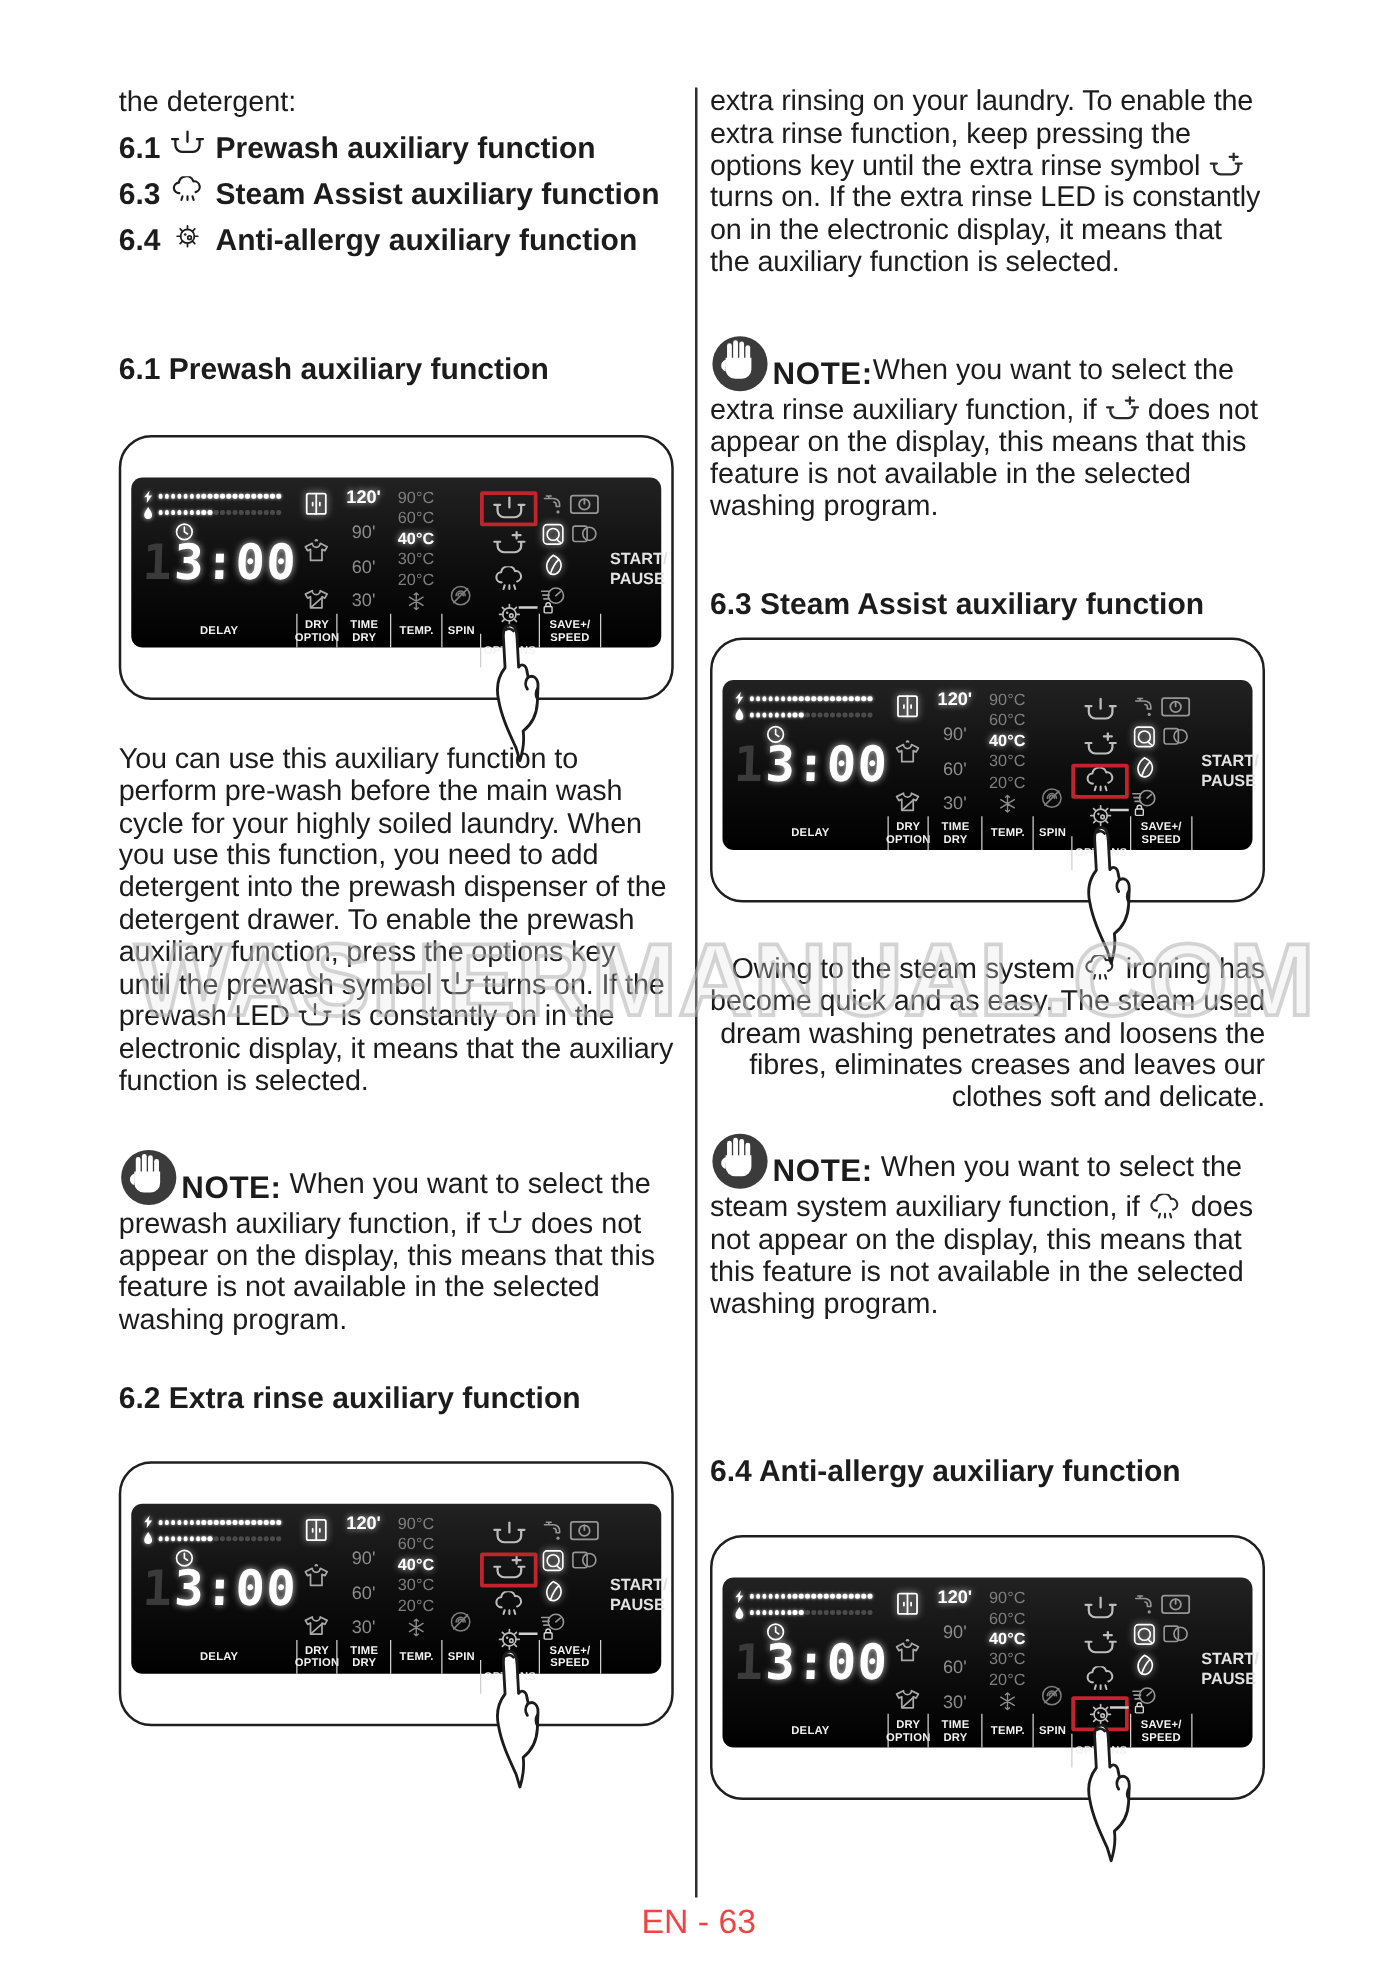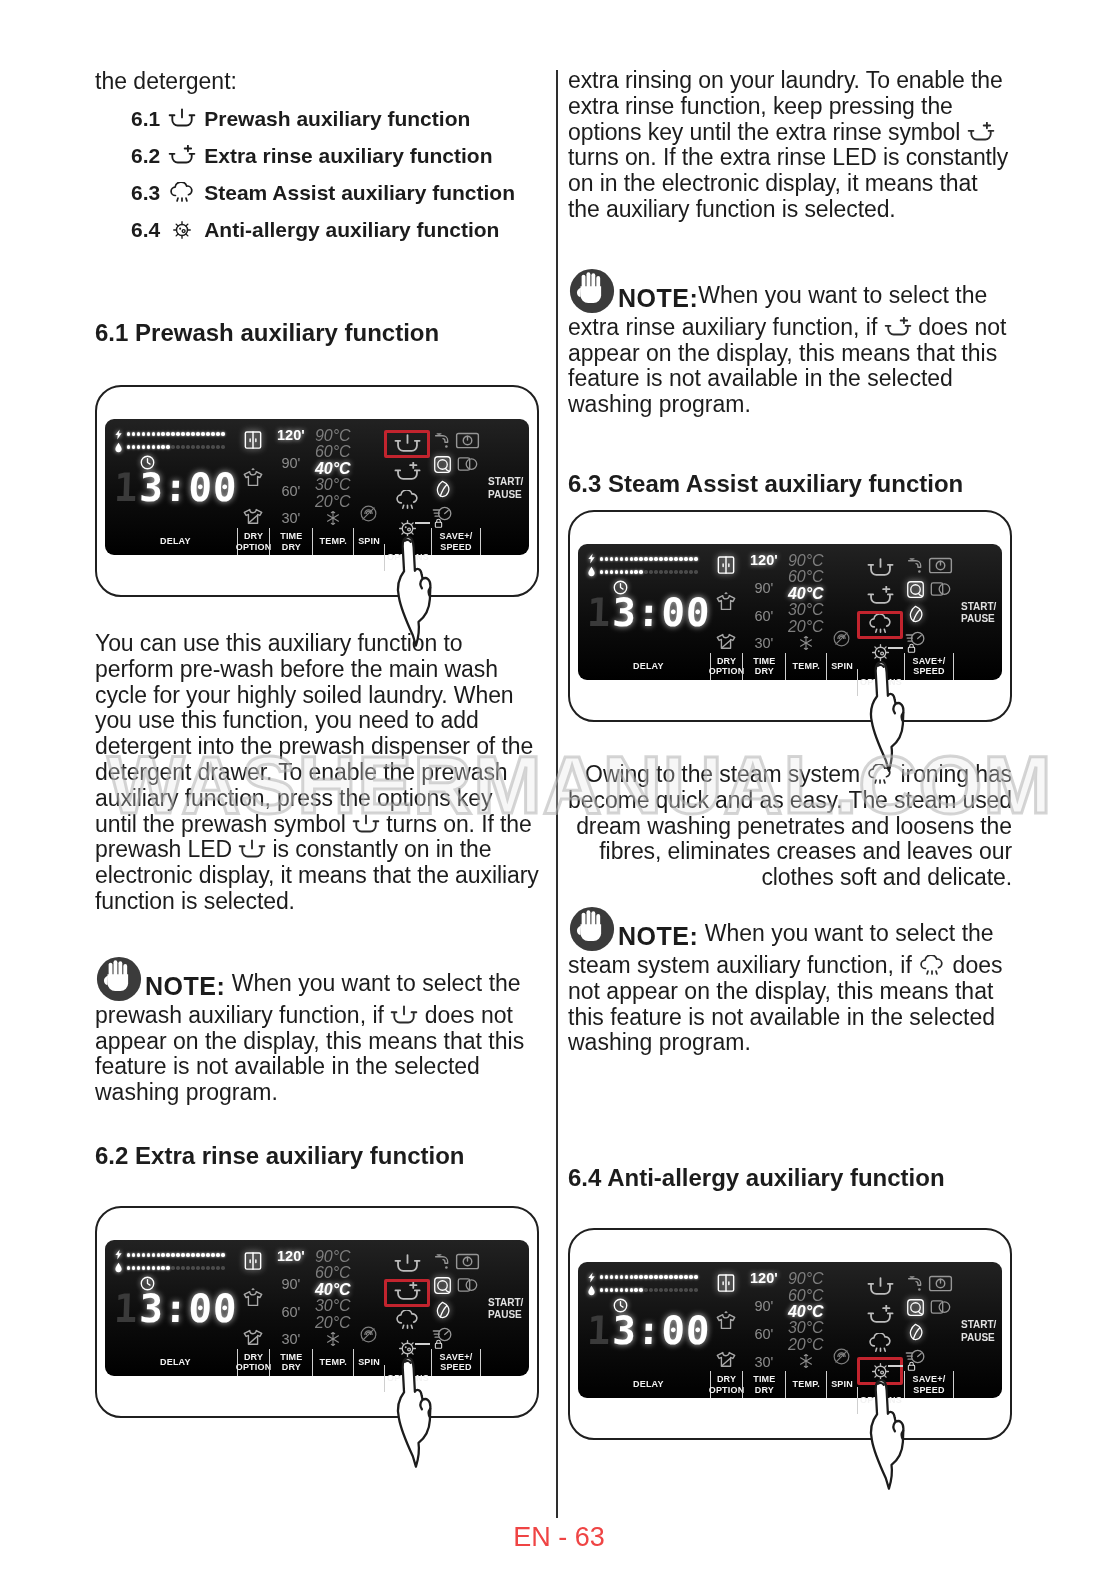--- a/index.html
+++ b/index.html
@@ -15,21 +15,21 @@
     -webkit-text-stroke:3px rgba(178,178,178,0.55);
     pointer-events:none; white-space:nowrap;
   }
   .divider { position:absolute; left:556px; top:70px; width:2px; height:1448px; background:#2e2e2e; }
   .col { position:absolute; top:68px; width:444px; z-index:2; }
   #col-left  { left:95px;  }
   #col-right { left:568px; }
   .footer { position:absolute; left:0; top:1522px; width:100%; text-align:center; font-size:27px; color:#ef4444; }
 
   .lead { font-size:23px; line-height:26px; margin-bottom:10px; }
-  .list-item { font-size:21px; font-weight:bold; line-height:30px; margin-bottom:7px; display:flex; align-items:center; gap:8px;margin-left:36px; }
+  .list-item { font-size:24px; font-weight:bold; line-height:30px; margin-bottom:7px; display:flex; gap:8px; }
   .list-item .inl { color:#1c1c1c; }
   .heading { font-size:24px; font-weight:bold; line-height:28px; }
   .para { font-size:23px; line-height:25.8px; letter-spacing:-0.1px; }
   .inl { display:inline-block; width:28px; height:22px; vertical-align:-4px; color:#2a2a2a; }
   .inl svg, .icn svg { width:100%; height:100%; display:block; }
 
   .note { font-size:23px; line-height:25.8px; }
   .note-hand { display:inline-block; width:48px; height:48px; vertical-align:-12px; margin-right:2px; }
   .note-title { font-size:25px; font-weight:bold; letter-spacing:0.5px; vertical-align:-4px; }
 
@@ -66,34 +66,34 @@
   }
   .seg .ghost { color:#3a3a3a; text-shadow:none; margin-right:1px; }
 
   .stackicons { display:flex; flex-direction:column; align-items:center; justify-content:space-between; height:100%; padding:4px 0 2px; }
   .icn { display:block; }
   .dryic { width:22px; height:21px; color:#a9a9a9; }
   .dryic.br { color:#fff; filter:drop-shadow(0 0 3px rgba(255,255,255,.85)); }
   .vals { display:flex; flex-direction:column; align-items:center; justify-content:space-between; height:100%; padding:2px 0 2px; }
   .tval { font-size:14.5px; color:#8d8d8d; line-height:1; }
   .tval.br { color:#fff; font-weight:bold; text-shadow:0 0 5px rgba(255,255,255,.8); }
-  .cval { font-size:16px; color:#7e7e7e; line-height:1;font-style:italic; }
+  .cval { font-size:13px; color:#7e7e7e; line-height:1; }
   .cval.br { color:#fff; font-weight:bold; text-shadow:0 0 5px rgba(255,255,255,.8); }
   .snow { width:16px; height:16px; color:#8d8d8d; }
   .spinwrap { display:flex; height:100%; align-items:flex-end; justify-content:center; padding-bottom:5px; }
   .spinwrap .icn { width:19px; height:19px; color:#7e7e7e; }
 
   .oslot { width:46px; height:28px; display:flex; align-items:center; justify-content:center;
            border:3.5px solid transparent; border-radius:2px; }
   .oslot .icn { width:29px; height:21px; color:#bdbdbd; }
   .clugrid { display:grid; grid-template-columns:1fr 1fr; grid-auto-rows:1fr; height:100%; padding:2px 0; justify-items:center; align-items:center; }
   .cluic { width:21px; height:19px; color:#969696; }
   .cluic.br { color:#fff; filter:drop-shadow(0 0 3px rgba(255,255,255,.85)); }
   .cluic.pw { width:25px; height:17px; }
-  .startp { margin-top:50px; font-size:10px; font-weight:bold; color:#e2e2e2; white-space:pre-line; line-height:1.25; text-align:left; padding-left:8px; }
+  .startp { margin-top:50px; font-size:13px; font-weight:bold; color:#e2e2e2; white-space:pre-line; line-height:1.25; text-align:left; padding-left:8px; }
   .lockwrap { position:absolute; right:20%; bottom:26px; display:flex; align-items:center; gap:3px; }
   .lockwrap .dash { width:15px; height:1.6px; background:#d0d0d0; }
   .lockwrap .icn { width:11px; height:12px; color:#d8d8d8; }
   .hand { position:absolute; width:62px; height:115px; left:66%; top:147px; z-index:6; }
 </style>
 </head>
 <body>
 
 <div class="page">
   <div class="watermark">WASHERMANUAL.COM</div>
@@ -103,30 +103,20 @@
       <div>
         <div class="list-item">
           <span>6.1</span>
           <span class="inl">
             <svg viewBox="0 0 26 20" stroke="currentColor" fill="none" stroke-linecap="round" stroke-linejoin="round" stroke-width="1.7">
               <path d="M1.5 6.5 h4.5 M20 6.5 h4.5 M4 6.5 v4.5 a5 5 0 0 0 5 5 h8 a5 5 0 0 0 5 -5 V6.5"></path>
               <path d="M13 1 v7.5"></path>
             </svg>
           </span>
           <span>Prewash auxiliary function</span>
-        </div>
-        <div class="list-item">
-          <span>6.2</span>
-          <span class="inl">
-            <svg viewBox="0 0 26 20" stroke="currentColor" fill="none" stroke-linecap="round" stroke-linejoin="round" stroke-width="1.7">
-              <path d="M1.5 8 h4.5 M20 8 h4.5 M4 8 v3 a5 5 0 0 0 5 5 h8 a5 5 0 0 0 5 -5 V8"></path>
-              <path d="M15.5 3 h6 M18.5 0.4 v5.2"></path>
-            </svg>
-          </span>
-          <span>Extra rinse auxiliary function</span>
         </div>
         <div class="list-item">
           <span>6.3</span>
           <span class="inl">
             <svg viewBox="0 0 26 22" stroke="currentColor" fill="none" stroke-linecap="round" stroke-linejoin="round" stroke-width="1.7">
               <path d="M6.5 13.5 a4.2 4.2 0 0 1 -0.4 -8.4 a6 6 0 0 1 11.6 -1 a4.4 4.4 0 0 1 1.8 8.6"></path>
               <path d="M9 16 l-0.9 3 M13 16 v3 M17 16 l0.9 3"></path>
             </svg>
           </span>
           <span>Steam Assist auxiliary function</span>

